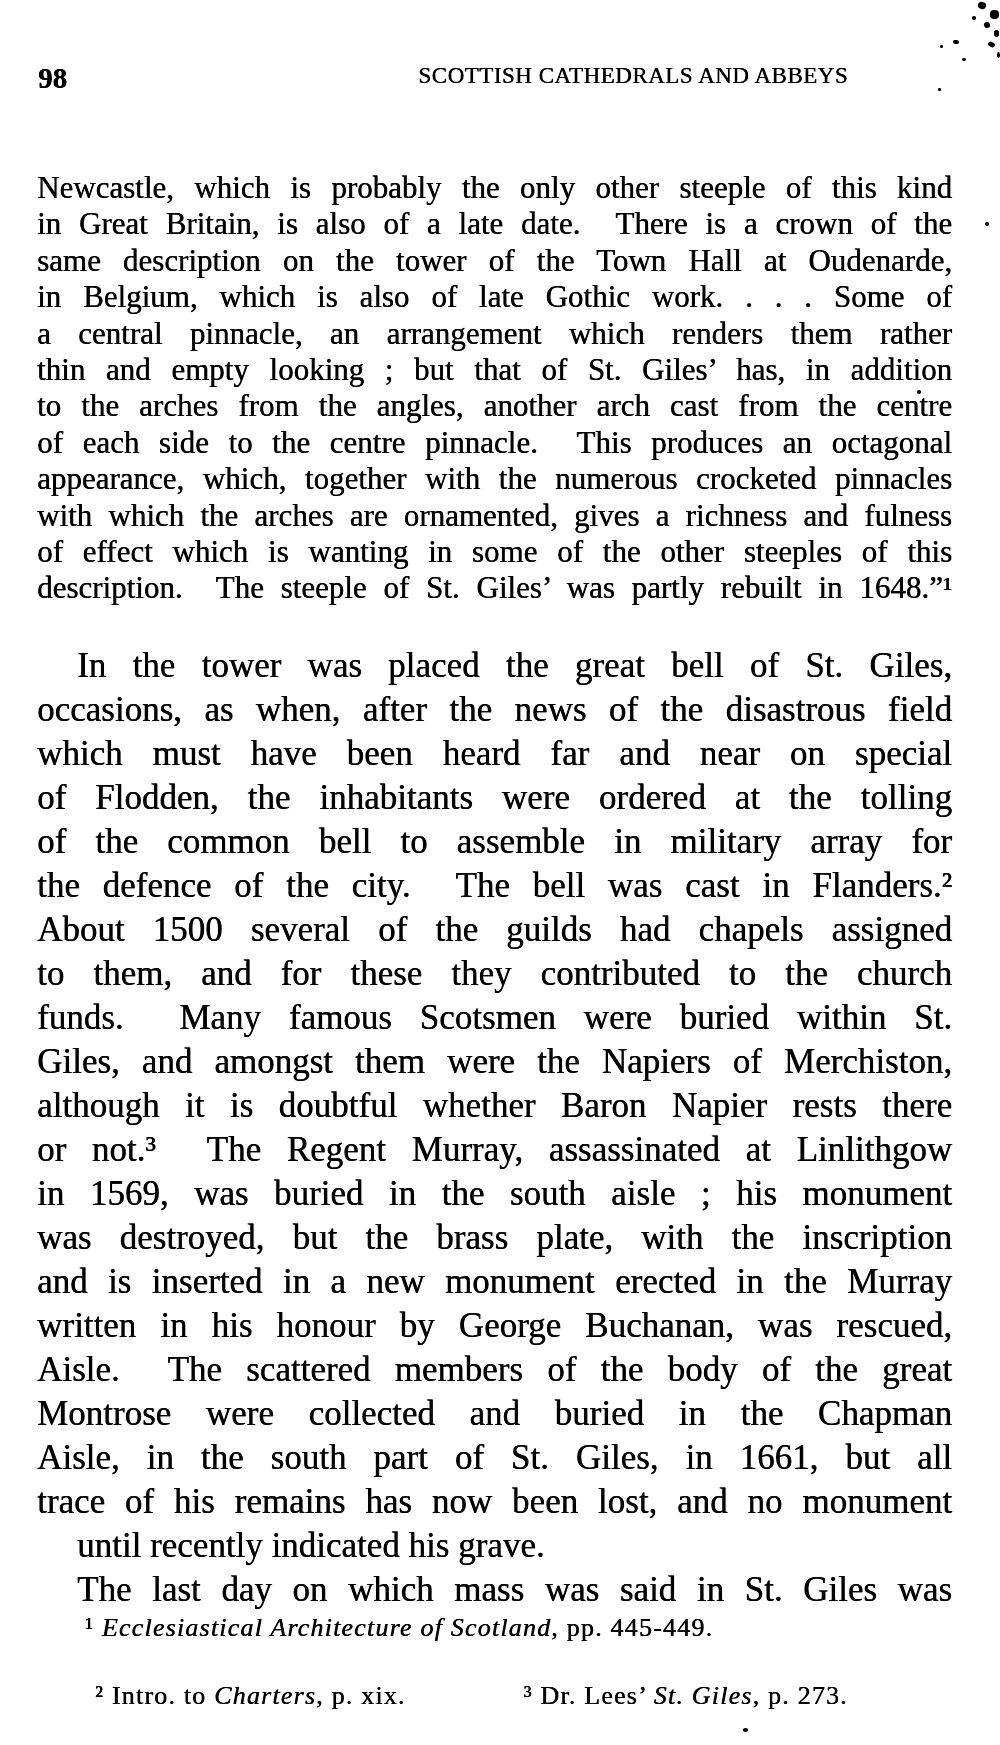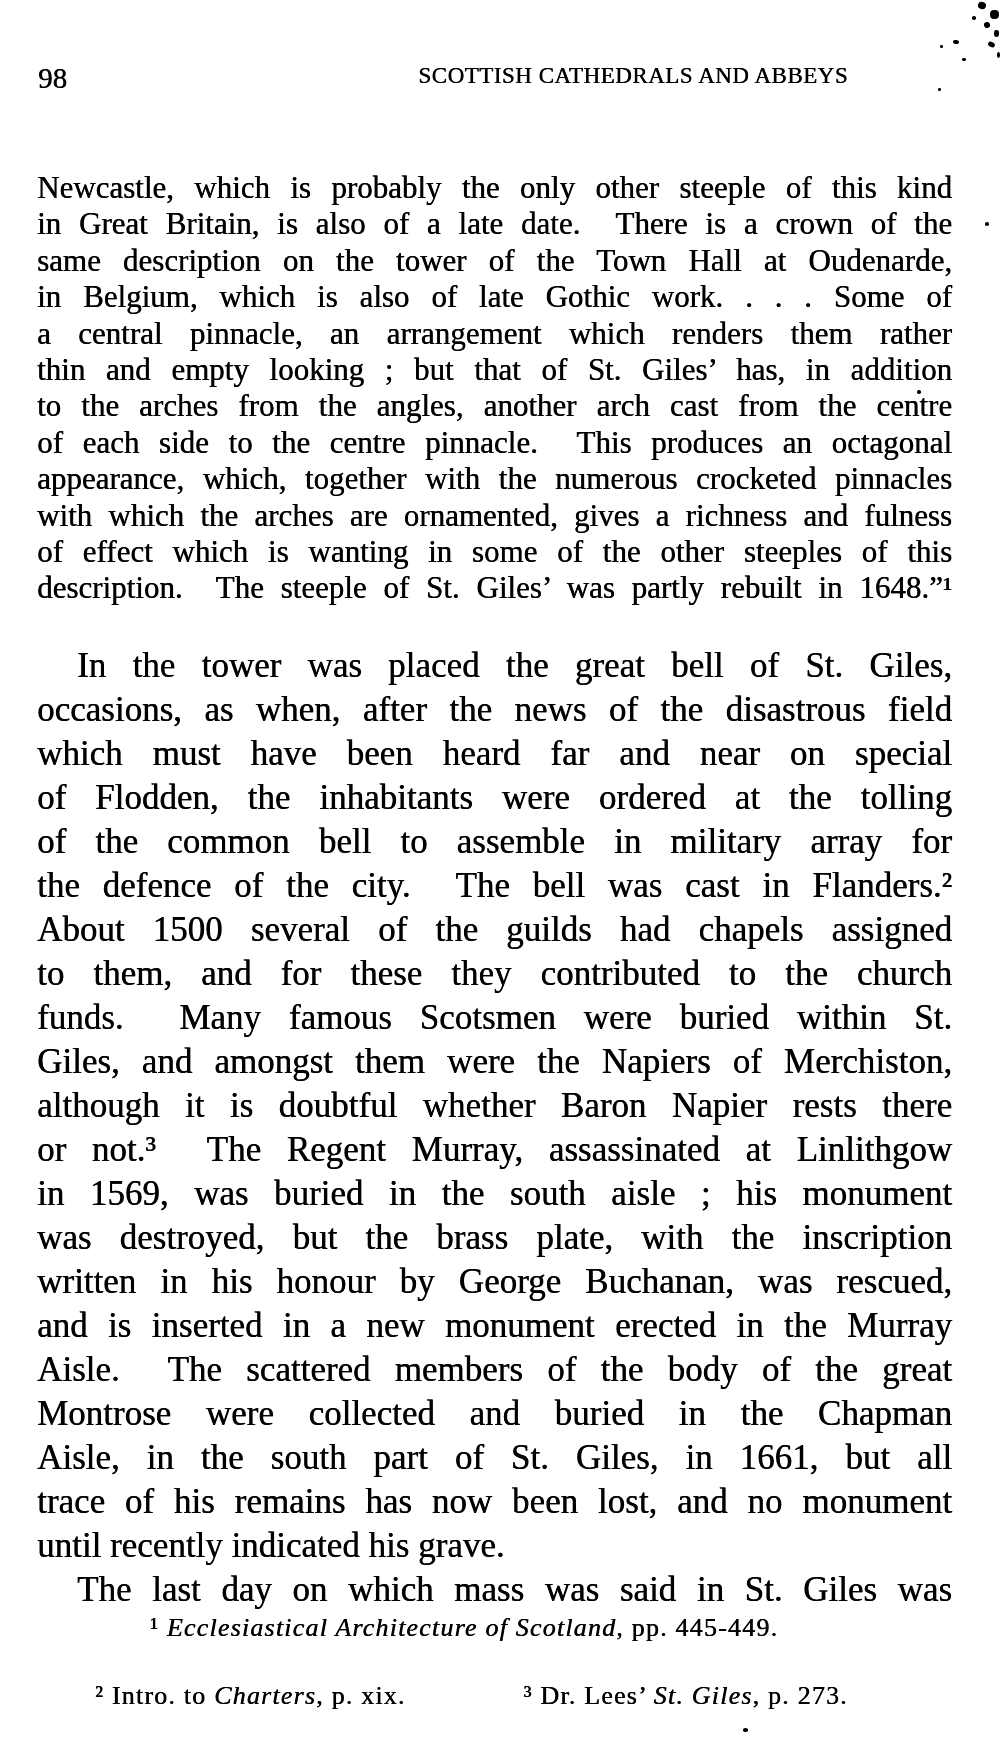--- a/index.html
+++ b/index.html
@@ -7,39 +7,39 @@
   body {
     width:1000px; height:1745px;
     background:#ffffff; color:#000000;
     font-family:"Liberation Serif", serif;
     position:relative; overflow:hidden;
   }
   .page { position:absolute; inset:0; text-shadow:0.45px 0 0 currentColor; }
 
   
   .page-header { position:absolute; left:37px; top:58px; width:915px; height:42px; }
-  .page-number { position:absolute; left:1px; top:4px; font-size:29px; font-weight:normal; }
+  .page-number { position:absolute; left:1px; top:4px; font-size:29px; font-weight:bold; }
   .running-title {
     margin:0; text-align:right; padding-right:104px;
     font-size:23px; font-weight:normal; letter-spacing:0.5px; line-height:36px;
   }
 
   
   .page-body { position:absolute; left:37px; top:126px; width:915px; }
   .para { text-align:justify; }
   .para .line { text-align:justify; text-align-last:justify; }
-  .para .line.lastline { text-align-last:left; }
+  .para .line.lastline { text-align-last:left;margin-left:40px; }
   .para .line.indent { padding-left:40px; }
   .para.quote { font-size:31px; line-height:36.4px;margin-top:44px; }
   .para.body  { font-size:35px; line-height:44px; }
   .para.body.first-body { margin-top:37px; }
 
   
   .footnotes { position:absolute; left:37px; top:1612px; width:915px; font-size:26px; line-height:32px; letter-spacing:1.2px; }
-  .footnote-line.fn-0 { margin-left:113px; }
+  .footnote-line.fn-0 { margin-left:48px; }
   .footnote-line.fn-1 { margin-left:58px;margin-top:36px; }
   .footnote-line i { font-style:italic; }
   .fn-gap { margin-left:118px; }
 
   
   .speckle { position:absolute; background:#000; border-radius:45%; }
   .sp1  { left:978px; top:2px;   width:8px; height:7px; transform:rotate(20deg); }
   .sp2  { left:990px; top:10px;  width:9px; height:9px; }
   .sp3  { left:984px; top:22px;  width:6px; height:6px; transform:rotate(-15deg); }
   .sp4  { left:994px; top:30px;  width:5px; height:7px; }
@@ -87,22 +87,22 @@
         <div class="line">of the common bell to assemble in military array for</div>
         <div class="line">the defence of the city.&nbsp; The bell was cast in Flanders.²</div>
         <div class="line">About 1500 several of the guilds had chapels assigned</div>
         <div class="line">to them, and for these they contributed to the church</div>
         <div class="line">funds.&nbsp; Many famous Scotsmen were buried within St.</div>
         <div class="line">Giles, and amongst them were the Napiers of Merchiston,</div>
         <div class="line">although it is doubtful whether Baron Napier rests there</div>
         <div class="line">or not.³&nbsp; The Regent Murray, assassinated at Linlithgow</div>
         <div class="line">in 1569, was buried in the south aisle ; his monument</div>
         <div class="line">was destroyed, but the brass plate, with the inscription</div>
+        <div class="line">and is inserted in a new monument erected in the Murray</div>
         <div class="line">written in his honour by George Buchanan, was rescued,</div>
-        <div class="line">and is inserted in a new monument erected in the Murray</div>
         <div class="line">Aisle.&nbsp; The scattered members of the body of the great</div>
         <div class="line">Montrose were collected and buried in the Chapman</div>
         <div class="line">Aisle, in the south part of St. Giles, in 1661, but all</div>
         <div class="line">trace of his remains has now been lost, and no monument</div>
         <div class="line lastline">until recently indicated his grave.</div>
       </div>
       <div class="para body">
         <div class="line indent">The last day on which mass was said in St. Giles was</div>
       </div>
     </main>

